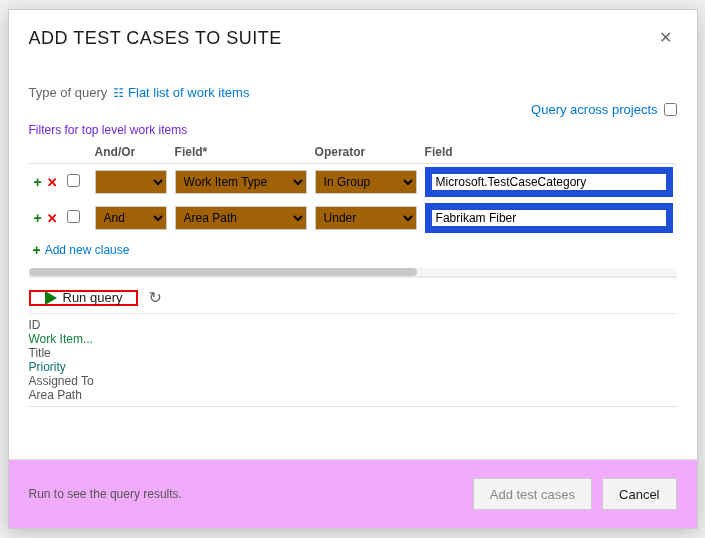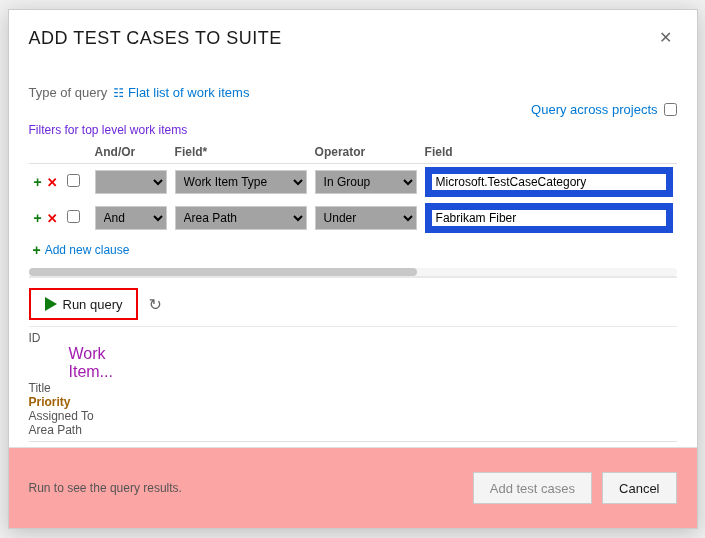--- a/index.html
+++ b/index.html
@@ -143,21 +143,21 @@
     }
     .row-checkbox {
       width: 13px;
       height: 13px;
     }
     select.filter-select {
       width: 100%;
       padding: 2px 4px;
       font-size: 12px;
       border: 1px solid #ccc;
-      background: #a3a3a3;
+      background: #a16207;
       height: 24px;
       cursor: pointer;
     }
     .value-input {
       width: 100%;
       padding: 8px 4px;
       font-size: 12px;
       border: 7px solid #1d4ed8;
       height: 24px;
     }
@@ -198,21 +198,21 @@
     .run-query-btn {
       display: flex;
       align-items: center;
       gap: 6px;
       padding: 5px 14px;
       border: 2px solid #e00;
       background: #fff;
       cursor: pointer;
       font-size: 13px;
       color: #1a1a1a;
-      height: 32px;
+      height: 16px;
     }
     .play-icon {
       width: 0;
       height: 0;
       border-top: 7px solid transparent;
       border-bottom: 7px solid transparent;
       border-left: 12px solid #107c10;
       display: inline-block;
     }
     .redo-icon {
@@ -220,36 +220,36 @@
       color: #666;
       cursor: pointer;
     }
     .results-table-header {
       display: flex;
       border-bottom: 1px solid #e0e0e0;
       padding: 4px 0;
       flex-direction: column;
     }
     .col-id { width: 40px; color: #555; font-size: 12px; }
-    .col-workitem { width: 80px; color: #a21caf; font-size: 16px; margin-left: 40px; }
+    .col-workitem { width: 80px; color: #15803d; font-size: 12px; }
     .col-title { flex: 1; color: #555; font-size: 12px; }
-    .col-priority { width: 60px; color: #a16207; font-size: 12px; font-weight: bold; }
+    .col-priority { width: 60px; color: #0f766e; font-size: 12px; }
     .col-assignedto { width: 90px; color: #555; font-size: 12px; }
     .col-areapath { width: 80px; color: #555; font-size: 12px; }
     .results-empty {
       flex: 1;
       background: #fff;
     }
     .dialog-footer {
       display: flex;
       align-items: center;
       justify-content: space-between;
-      padding: 24px 20px;
+      padding: 18px 20px;
       border-top: 1px solid #e0e0e0;
-      background: #fca5a5;
+      background: #f0abfc;
     }
     .footer-status {
       font-size: 12px;
       color: #555;
     }
     .footer-buttons {
       display: flex;
       gap: 10px;
     }
     .btn-add-test {

